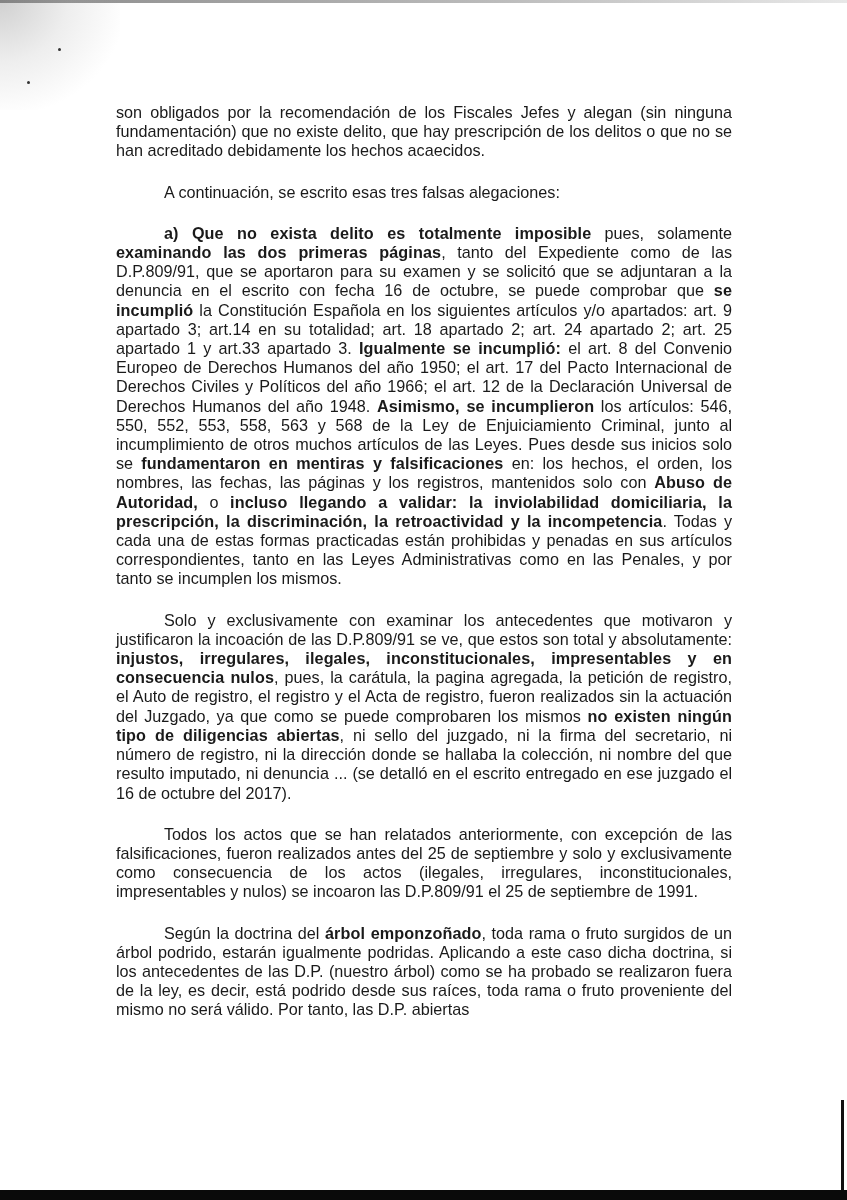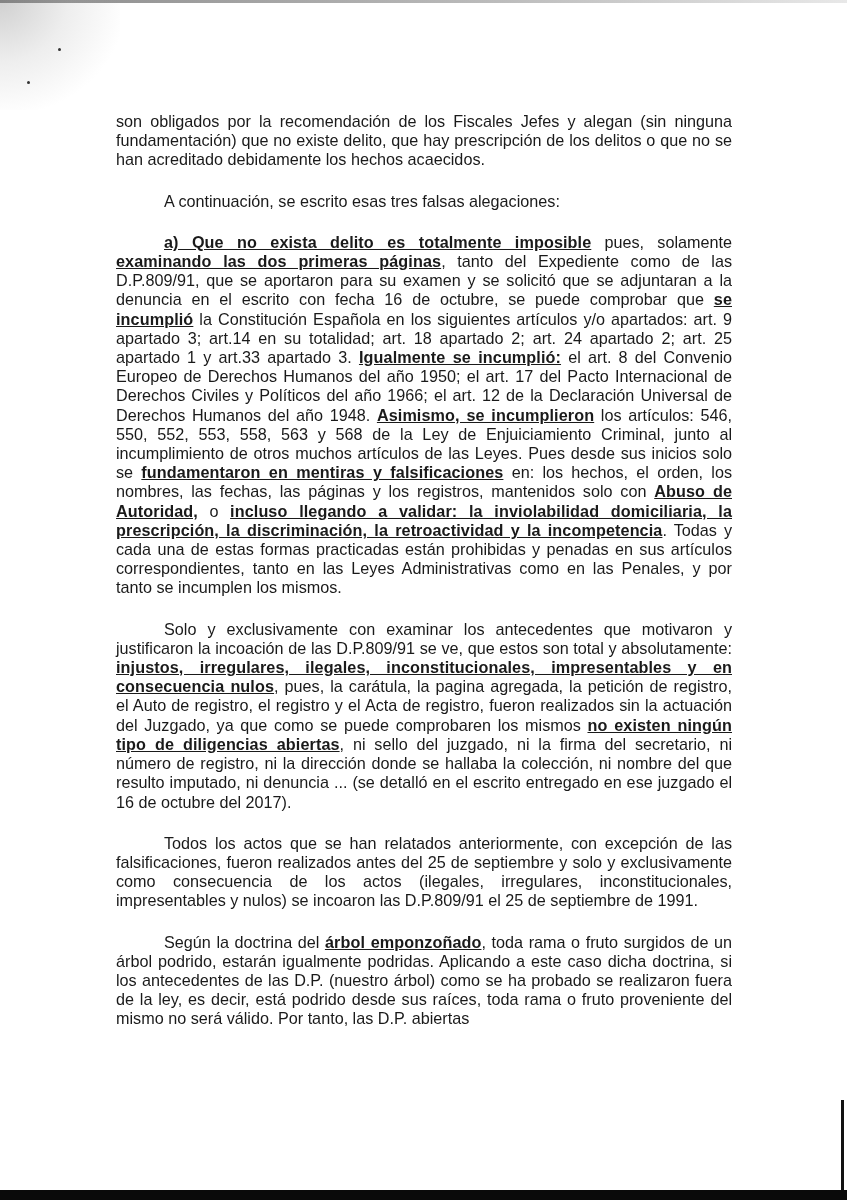--- a/index.html
+++ b/index.html
@@ -20,24 +20,24 @@
   .scan-bottom {
     position: absolute; left: 0; bottom: 0; width: 847px; height: 10px; background: #0a0a0a;
   }
   .scan-right {
     position: absolute; right: 3px; top: 1100px; width: 3px; height: 95px; background: #111;
   }
   .page {
     position: absolute; left: 116px; top: 95px; width: 616px;
     font-size: 16.2px; line-height: 19.2px; text-align: justify;
   }
-  .page p { margin: 17px 0 22px 0; }
+  .page p { margin: 8px 0 22px 0; }
   .page p.indent { text-indent: 48px; }
   .page p.first { text-indent: 0; }
-  b { font-weight: bold; letter-spacing: 0.1px; text-decoration: underline; }
+  b { font-weight: bold; letter-spacing: 0.1px; }
 </style>
 </head>
 <body>
 
 <div class="scan-top"></div>
 <div class="scan-corner"></div>
 <span class="speck" style="left:58px;top:48px"></span>
 <span class="speck" style="left:27px;top:81px"></span>
 
 <main class="page">

